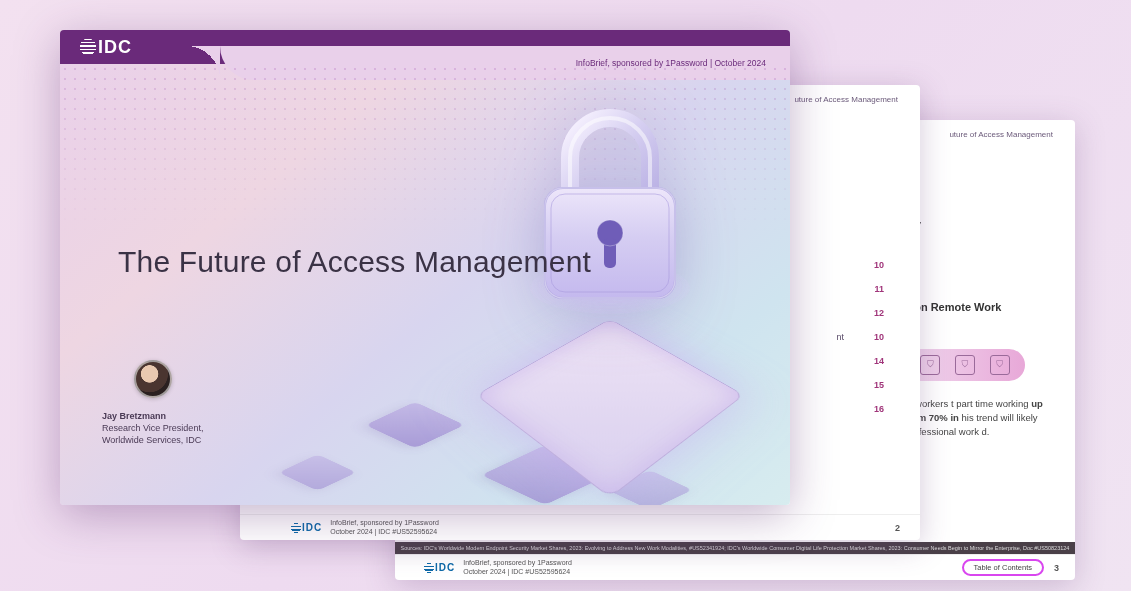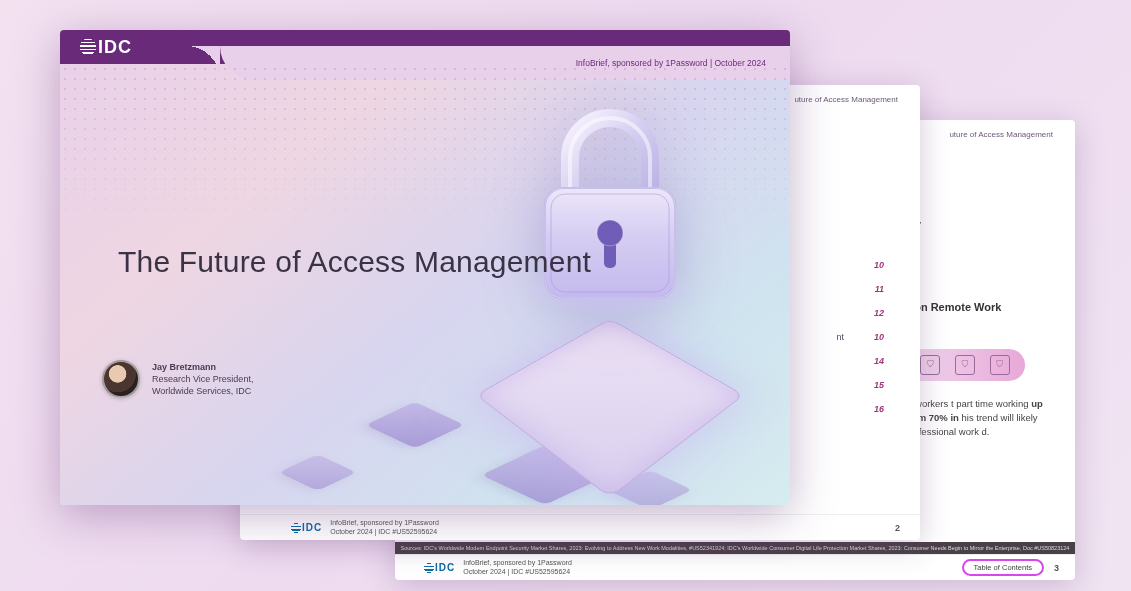--- a/index.html
+++ b/index.html
@@ -76,21 +76,21 @@
   .page2 .toc-list{
     position:absolute; right:36px; top:168px;
     text-align:right;
   }
   .page2 .toc-row{
     display:flex; align-items:center; justify-content:flex-end;
     gap:24px; height:24px;
     font-size:9px;
   }
   .page2 .toc-row .lbl{color:#594a68;}
-  .page2 .toc-row .num{color:#a0357a; font-weight:600; width:16px; text-align:right;font-style:italic;}
+  .page2 .toc-row .num{color:#a0357a; font-weight:600; width:16px; text-align:right;}
   .page2 .footer{
     position:absolute;left:0;right:0;bottom:0;height:26px;
     border-top:1px solid #eee;
     display:flex;align-items:center;padding:0 20px 0 50px;
     font-size:7px;color:#555;
   }
   .page2 .footer .pg{margin-left:auto;font-weight:700;font-size:9px;}
 
   
   .cover{
@@ -131,21 +131,21 @@
   .cover .title{
     position:absolute; left:42px; top:215px;
     font-size:30px; font-weight:400; color:#3a3245; letter-spacing:.2px;margin-left:16px;
   }
   .cover .subtitle{
     position:absolute; left:42px; top:260px;
     font-size:17px; font-weight:500; color:#8a2a84; line-height:1.35;
   }
   .cover .author{
     position:absolute; left:42px; top:330px;
-    display:flex; align-items:center; gap:12px;
+    display:flex; align-items:center; gap:12px;flex-direction:column;
   }
   .cover .avatar{
     width:38px; height:38px; border-radius:50%;
     background: radial-gradient(circle at 40% 35%, #e9c9b0 0 28%, #4a3530 30% 60%, #2a2020 62% 100%);
     border:2px solid rgba(255,255,255,.55);
     box-shadow:0 1px 4px rgba(0,0,0,.2);
   }
   .cover .author-text{font-size:9px; color:#4a3a55; line-height:1.35;}
   .cover .author-text .name{font-weight:700;}
 

